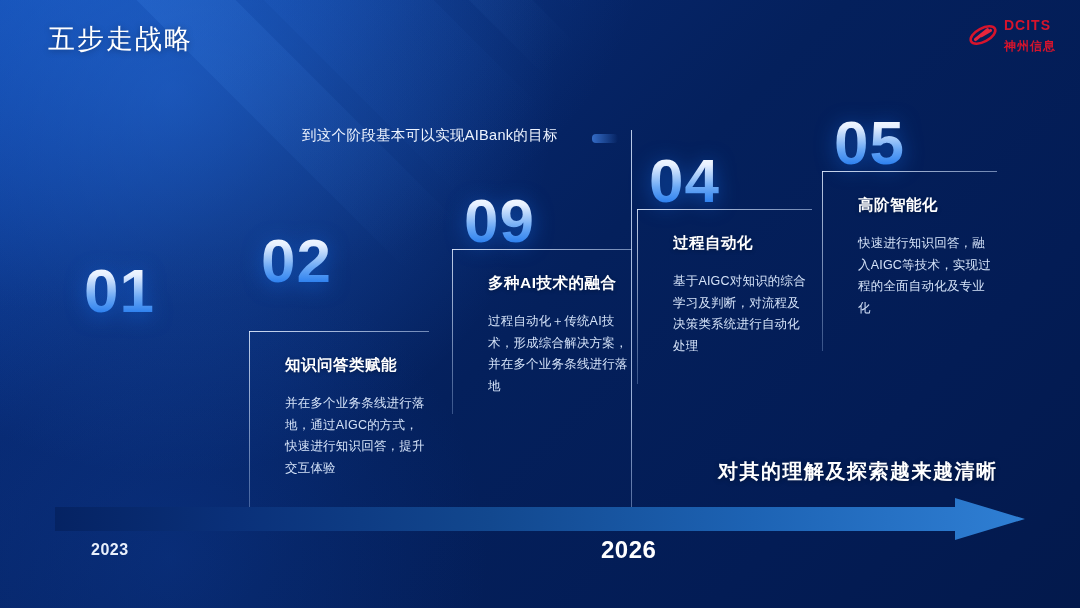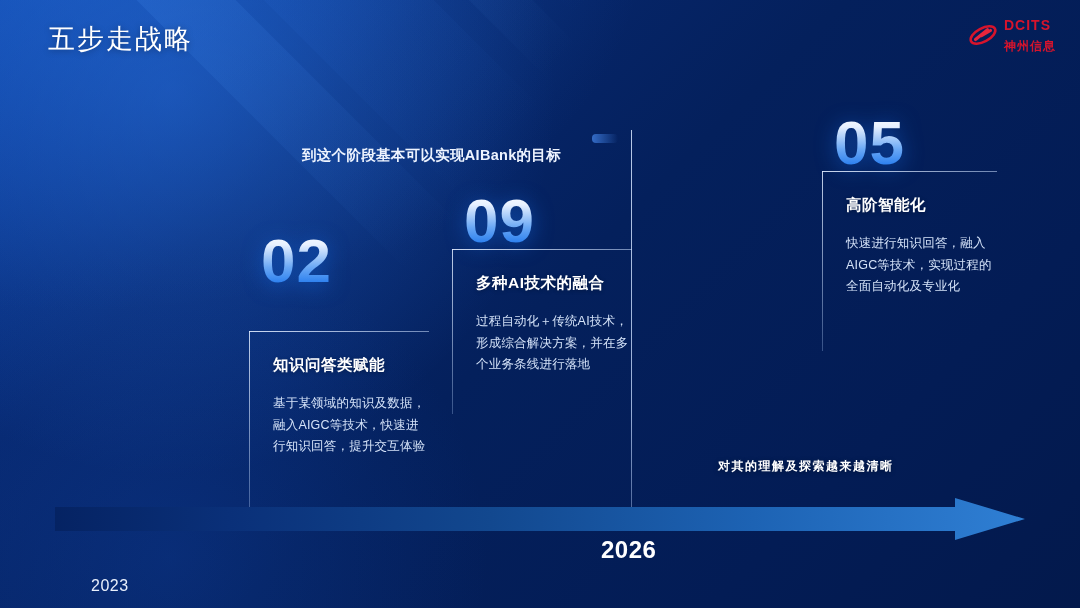--- a/index.html
+++ b/index.html
@@ -53,24 +53,23 @@
     display:flex; align-items:center; gap:6px;
   }
   .logo-mark{ width:30px; height:30px; }
   .logo-text{ display:flex; flex-direction:column; line-height:1; }
   .logo-en{ font-size:14px; font-weight:bold; color:#d7142c; letter-spacing:1px; }
   .logo-cn{ font-size:12px; font-weight:bold; color:#d7142c; letter-spacing:1px; margin-top:8px;}
 
   
   .annotation{
     position:absolute; left:302px; top:126px;
-    font-size:14.5px; color:#eef4ff; font-weight:700;
+    font-size:14.5px; color:#eef4ff; font-weight:400;
     letter-spacing:.3px;
     white-space:nowrap;
-    margin-top:20px;
   }
   .annot-smudge{
     position:absolute; left:592px; top:134px; width:26px; height:9px;
     background:linear-gradient(90deg,rgba(60,120,215,.85),rgba(60,120,215,0));
     border-radius:4px;
   }
 
   
   .long-divider{
     position:absolute; left:631px; top:130px; width:1px; height:400px;
@@ -90,45 +89,45 @@
   }
   .bracket{ position:relative; }
   .bracket .hline{
     position:absolute; left:0; top:0; height:1px;
     background:linear-gradient(to right,rgba(225,236,255,.9),rgba(200,220,252,.55));
   }
   .bracket .vline{
     position:absolute; left:0; top:0; width:1px;
     background:linear-gradient(to bottom,rgba(225,236,255,.85),rgba(170,200,245,.30));
   }
-  .step-body{ padding-left:24px; padding-top:24px; }
+  .step-body{ padding-left:36px; padding-top:24px; }
   .step-title{
     font-size:15.5px; font-weight:bold; color:#ffffff;
     letter-spacing:.5px; margin-bottom:17px;
     text-shadow:0 1px 4px rgba(0,0,0,.3);
   }
   .step-desc{
     font-size:12.5px; color:#d4e2f8; line-height:1.72;
     letter-spacing:.2px;
   }
 
   
   .arrow-wrap{ position:absolute; left:55px; top:498px; width:970px; height:42px; }
   .arrow-tagline{
     position:absolute; left:718px; top:458px;
-    font-size:12px; font-weight:bold; color:#ffffff;
+    font-size:20px; font-weight:bold; color:#ffffff;
     letter-spacing:1.5px;
     text-shadow:0 1px 5px rgba(0,0,0,.35);
     white-space:nowrap;
   }
 
   
   .year-a{
     position:absolute; left:91px; top:541px;
-    font-size:16px; font-weight:400; color:#e9f0fc; letter-spacing:.5px;margin-top:36px;
+    font-size:16px; font-weight:700; color:#e9f0fc; letter-spacing:.5px;
   }
   .year-b{
     position:absolute; left:601px; top:536px;
     font-size:24px; font-weight:bold; color:#ffffff; letter-spacing:.5px;
   }
 </style>
 </head>
 <body>
 
 <div class="slide">
@@ -158,46 +157,58 @@
       <span class="logo-cn">神州信息</span>
     </span>
   </div>
 
   <div class="annotation">到这个阶段基本可以实现AIBank的目标</div>
   <div class="annot-smudge"></div>
 
   <div class="long-divider"></div>
 
   <div class="step" style="left:72px; top:262px;">
+    <div class="step-num">01</div>
   </div>
 
   <div class="step" style="left:249px; top:232px;">
     <div class="step-num">02</div>
     <div class="bracket" style="width:180px; height:190px;margin-top:42px;">
       <div class="hline" style="width:180px;"></div>
       <div class="vline" style="height:190px;"></div>
       <div class="step-body" style="width:180px;">
         <div class="step-title">知识问答类赋能</div>
-        <div class="step-desc">基于某领域的知识及数据，融入AIGC等技术，快速进行知识回答，提升交互体验</div>
+        <div class="step-desc">并在多个业务条线进行落地，通过AIGC的方式，快速进行知识回答，提升交互体验</div>
       </div>
     </div>
   </div>
 
   <div class="step" style="left:452px; top:192px;">
     <div class="step-num">09</div>
     <div class="bracket" style="width:208px; height:165px;">
       <div class="hline" style="width:180px;"></div>
       <div class="vline" style="height:165px;"></div>
       <div class="step-body" style="width:180px;">
         <div class="step-title">多种AI技术的融合</div>
         <div class="step-desc">过程自动化＋传统AI技术，形成综合解决方案，并在多个业务条线进行落地</div>
       </div>
     </div>
   </div>
 
+  <div class="step" style="left:637px; top:152px;">
+    <div class="step-num">04</div>
+    <div class="bracket" style="width:175px; height:175px;">
+      <div class="hline" style="width:175px;"></div>
+      <div class="vline" style="height:175px;"></div>
+      <div class="step-body" style="width:175px;">
+        <div class="step-title">过程自动化</div>
+        <div class="step-desc">基于AIGC对知识的综合学习及判断，对流程及决策类系统进行自动化处理</div>
+      </div>
+    </div>
+  </div>
 
   <div class="step" style="left:822px; top:114px;">
     <div class="step-num">05</div>
     <div class="bracket" style="width:175px; height:180px;">
       <div class="hline" style="width:175px;"></div>
       <div class="vline" style="height:180px;"></div>
       <div class="step-body" style="width:175px;">
         <div class="step-title">高阶智能化</div>
         <div class="step-desc">快速进行知识回答，融入AIGC等技术，实现过程的全面自动化及专业化</div>
       </div>

